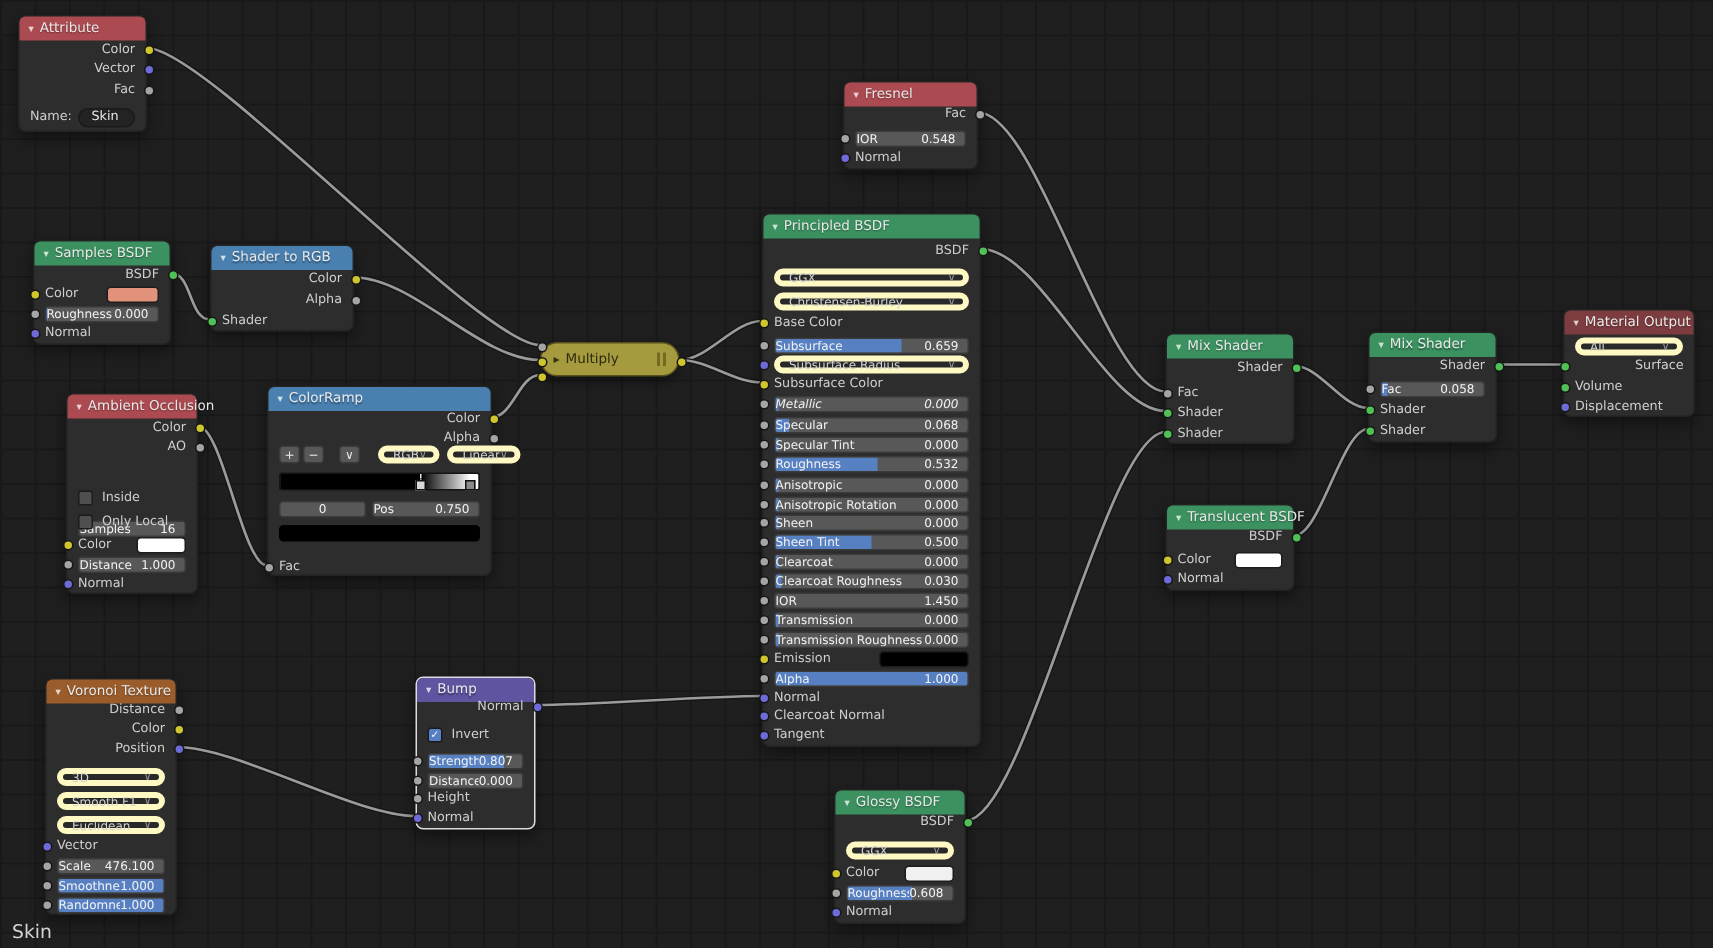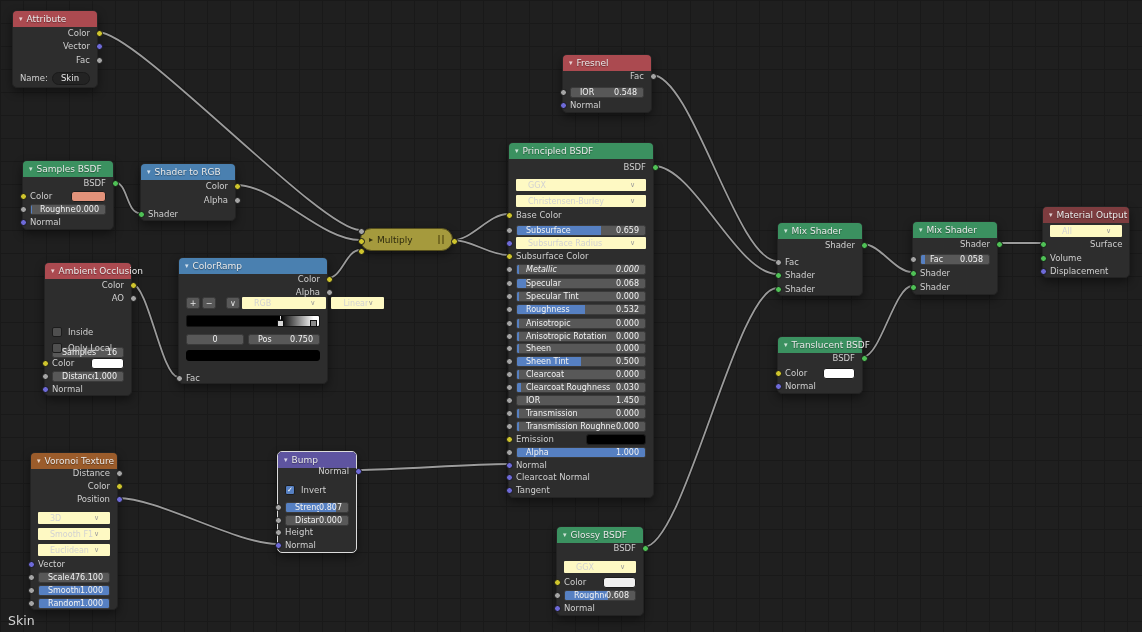--- a/index.html
+++ b/index.html
@@ -35,25 +35,25 @@
   .row.out { justify-content:flex-end; }
   .socket {
     position:absolute; width:7px; height:7px; border-radius:50%;
     border:1px solid #161616; z-index:3;
   }
   .widget {
     position:relative; flex:1; height:11px; background:#585858; border-radius:2.5px;
     display:flex; align-items:center; overflow:hidden; border:1px solid #3a3a3a;
   }
   .widget .fill { position:absolute; left:0; top:0; bottom:0; background:#5680c2; }
-  .widget .wl { position:relative; font-size:8px; color:#f2f2f2; padding-left:9px; white-space:nowrap; overflow:hidden; flex:1; }
+  .widget .wl { position:relative; font-size:8px; color:#f2f2f2; white-space:nowrap; overflow:hidden; flex:1; }
   .widget .wv { position:relative; font-size:8px; color:#f2f2f2; padding-right:6px; white-space:nowrap; }
   .drop {
-    position:relative; flex:1; height:12px; background:#282828; border:6px solid #fef9c3;
-    border-radius:1px; display:flex; align-items:center;
+    position:relative; flex:1; height:12px; background:#282828; border:4px solid #fef9c3;
+    border-radius:6px; display:flex; align-items:center;
   }
   .drop .wl { font-size:8px; color:#d2d2d2; padding-left:6px; flex:1; white-space:nowrap; overflow:hidden; }
   .drop .chev { font-size:7px; color:#9a9a9a; padding-right:5px; }
   .checkbox {
     width:10px; height:10px; border-radius:2px; background:#4f4f4f; border:1px solid #1c1c1c;
     margin-right:6px; display:flex; align-items:center; justify-content:center;
     font-size:7px; color:#fff; flex:none;
   }
   .checkbox.checked { background:#5680c2; }
   .swatch { height:11px; border-radius:3px; border:1px solid #1d1d1d; margin-left:auto; }
@@ -249,21 +249,21 @@
         <div class="socket" style="background: rgb(207, 197, 45); top: 17.5px; left: 146.5px;"></div>
         <div class="row out" style="top: 28px;">
           <span class="lbl">Alpha</span>
         </div>
         <div class="socket" style="background: rgb(165, 165, 165); top: 30.5px; left: 146.5px;"></div>
         <div class="rampwrap" style="top: 39px; height: 66px;">
           <div style="display: flex; gap: 2px; height: 12px; align-items: center;">
             <div class="toolbtn">+</div>
             <div class="toolbtn" style="margin-right: 8px;">−</div>
             <div class="toolbtn">∨</div>
-            <div class="drop" style="margin-left: 0; gap: 39px;">
+            <div class="drop" style="margin-left: 10px;">
               <span class="wl">RGB</span>
               <span class="chev">∨</span>
             </div>
             <div class="drop" style="margin-left: 3px;">
               <span class="wl">Linear</span>
               <span class="chev">∨</span>
             </div>
           </div>
           <div class="gradbar" style="margin-top: 6px; background: linear-gradient(90deg, rgb(0, 0, 0) 0%, rgb(0, 0, 0) 71%, rgb(255, 255, 255) 96%, rgb(255, 255, 255) 100%);">
             <div class="stop" style="left: 71%;">

